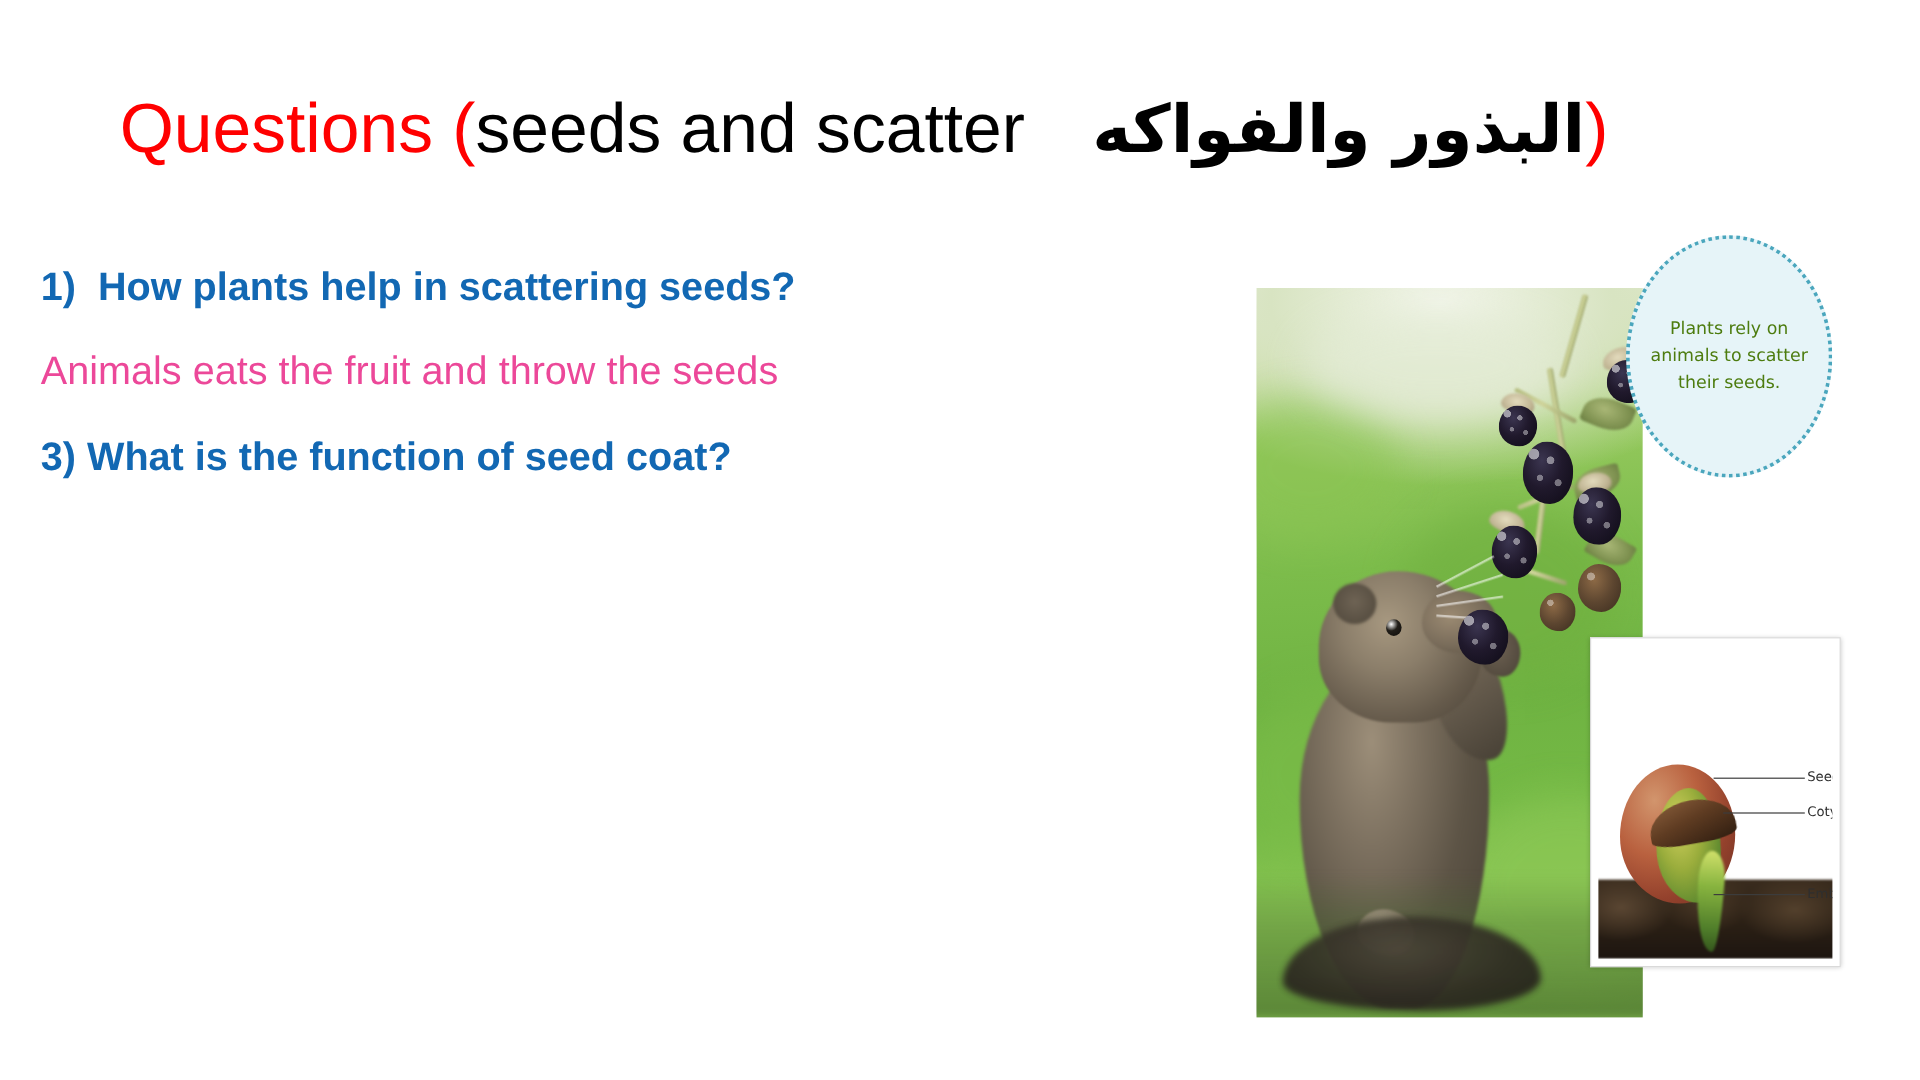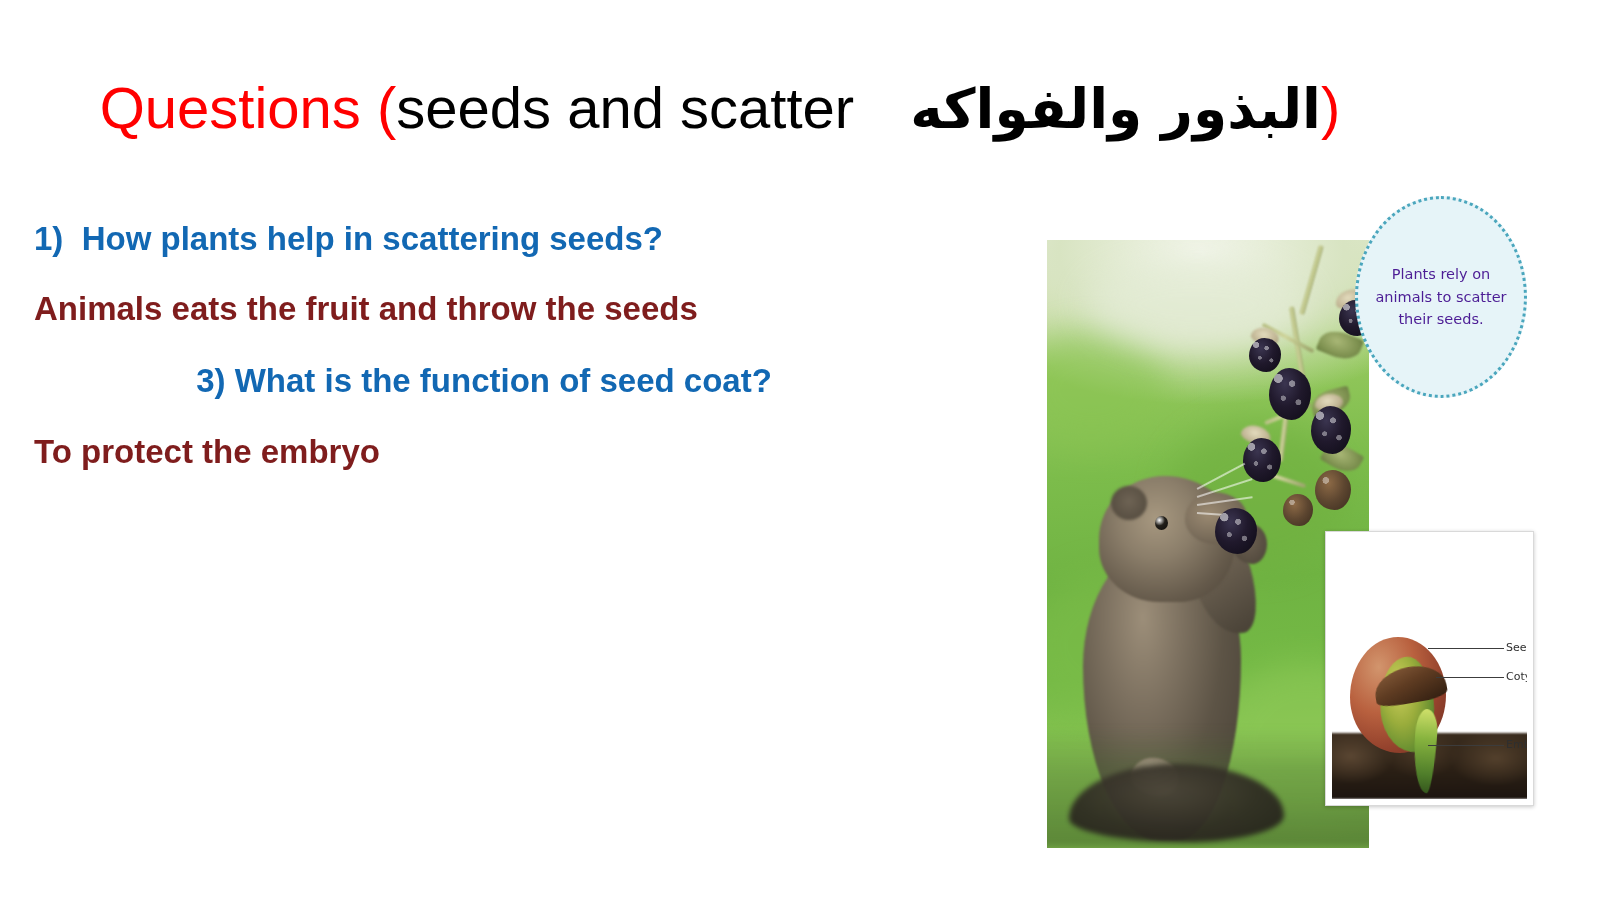--- a/index.html
+++ b/index.html
@@ -51,28 +51,28 @@
     width: 900px;
   }
   .line {
     font-size: 33px;
     line-height: 1.0;
     color: #000000;
     white-space: pre;
   }
   .q        { color: #1268B3; font-weight: 700; }
   .q-num-lt { color: #1268B3; font-weight: 400; }
-  .a        { color: #7f1d1d; font-weight: 700; }
+  .a        { color: #ec4899; font-weight: 400; }
 
   .row-q1 { margin: 0 0 0 0;   height: 70px; }
   .row-a1 { height: 72px; }
   .row-a1b{ height: 70px; }
   .row-q2 { height: 71px; }
   .row-a2 { height: 70px; }
-  .row-q3 { height: 71px; text-align: center; }
+  .row-q3 { height: 71px; }
   .row-a3 { height: 60px; }
 
   
   #photo {
     position: absolute;
     left: 1047px;
     top: 240px;
     width: 322px;
     height: 608px;
     overflow: hidden;
@@ -227,21 +227,21 @@
     background: #e6f4f8;
     border: 3px dotted #4aa6bd;
     display: flex;
     align-items: center;
     justify-content: center;
     box-sizing: border-box;
   }
   #callout-text {
     font-size: 14.5px;
     line-height: 1.55;
-    color: #4c1d95;
+    color: #4d7c0f;
     text-align: center;
     width: 132px;
     font-family: "DejaVu Sans", "Liberation Sans", sans-serif;
   }
 
   
   #seed-inset {
     position: absolute;
     left: 1325px;
     top: 531px;
@@ -323,21 +323,20 @@
 
     <div class="line row-q1"><span class="q">1)</span><span class="q">  How plants help in scattering seeds?</span></div>
 
     <div class="line row-a1"><span class="a">Animals eats the fruit and throw the seeds</span></div>
 
 
 
 
     <div class="line row-q3"><span class="q">3)</span><span class="q"> What is the function of seed coat?</span></div>
 
-    <div class="line row-a3"><span class="a">To protect the embryo</span></div>
   </div>
 
   <div id="photo">
 
     <div class="blotch" style="left:-30px; top:90px;  width:150px; height:120px; background:#8ac452;"></div>
     <div class="blotch" style="left:120px; top:180px; width:180px; height:150px; background:#6fae3e;"></div>
     <div class="blotch" style="left:-20px; top:330px; width:170px; height:150px; background:#7cbd49;"></div>
     <div class="blotch" style="left:170px; top:420px; width:180px; height:160px; background:#8ec957;"></div>
     <div class="blotch" style="left:40px;  top:20px;  width:220px; height:90px;  background:#e4ecd6; opacity:.7;"></div>
 

